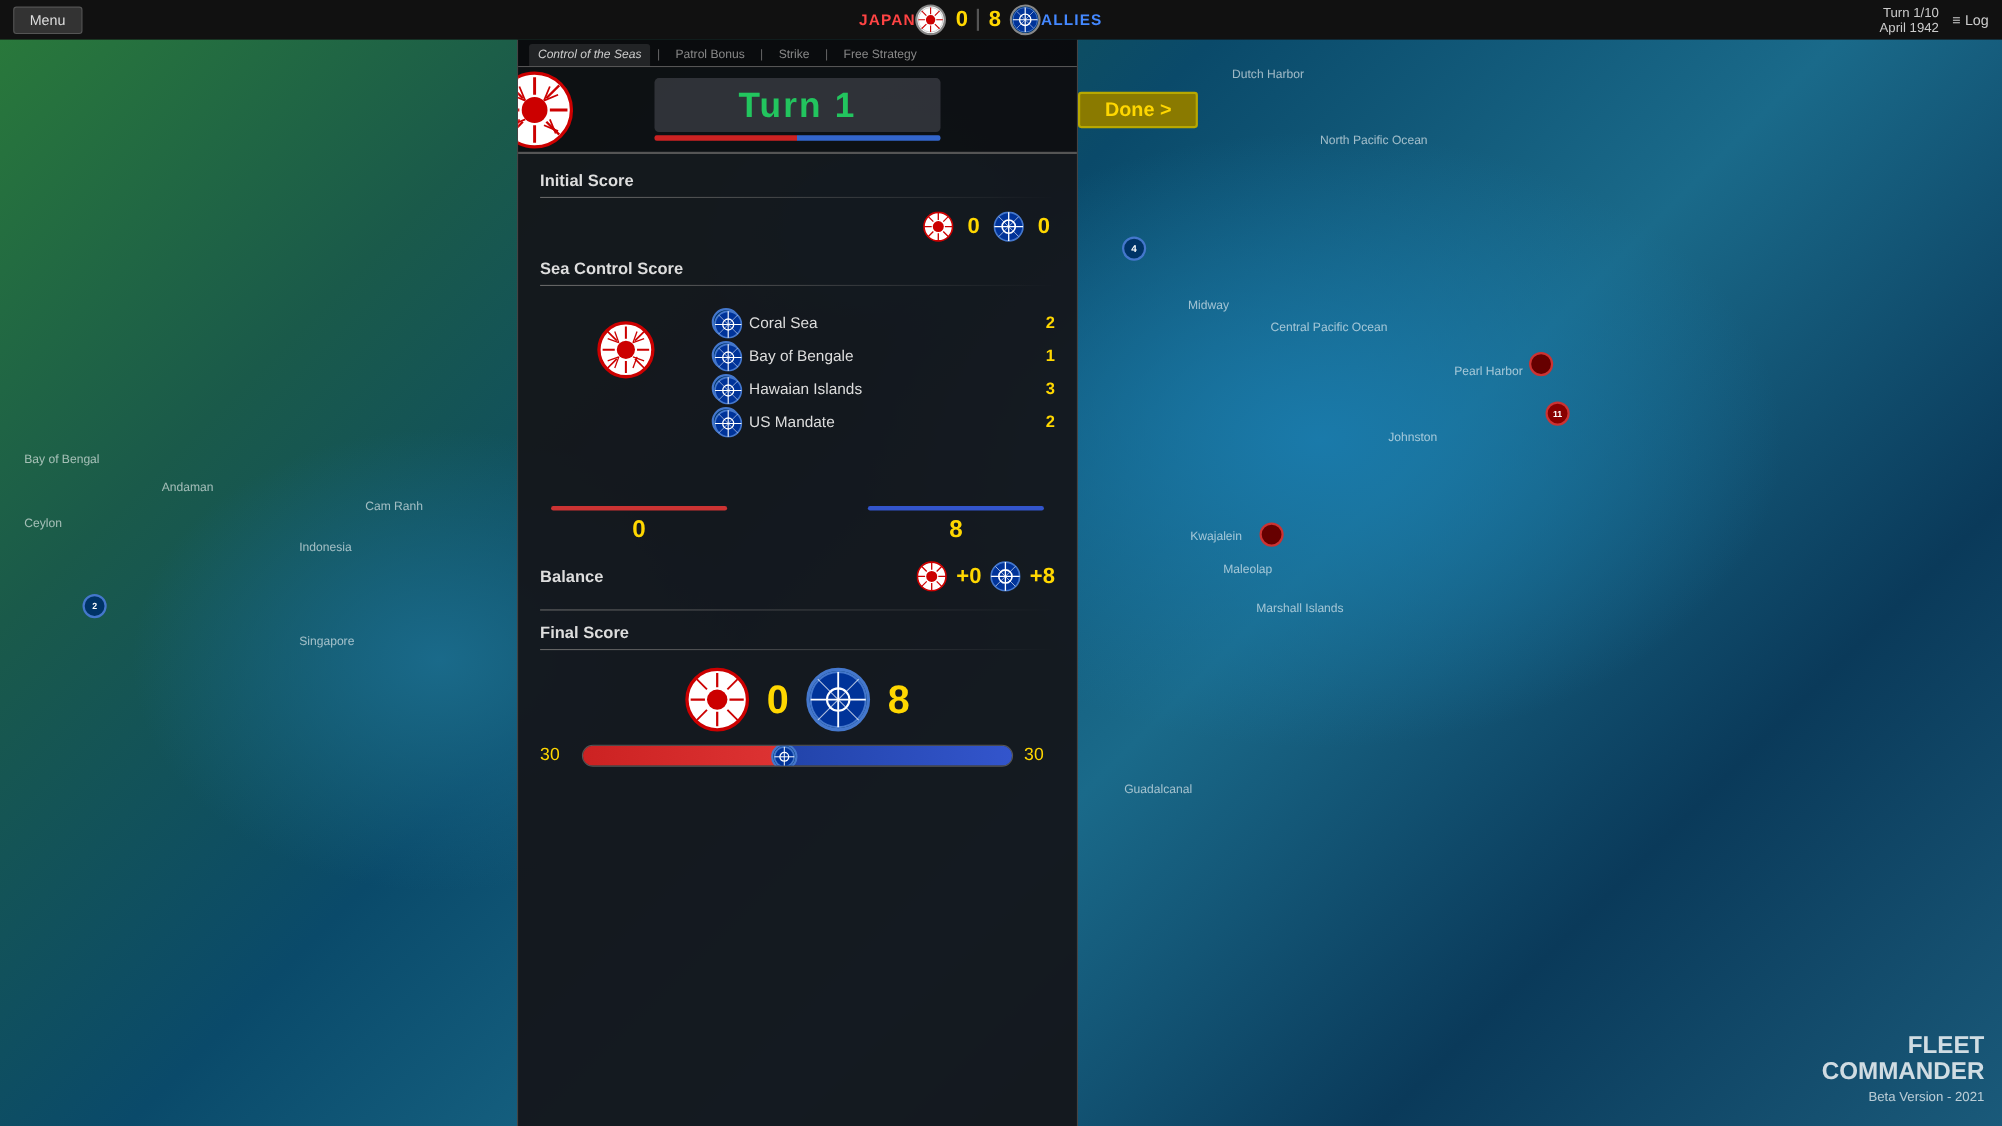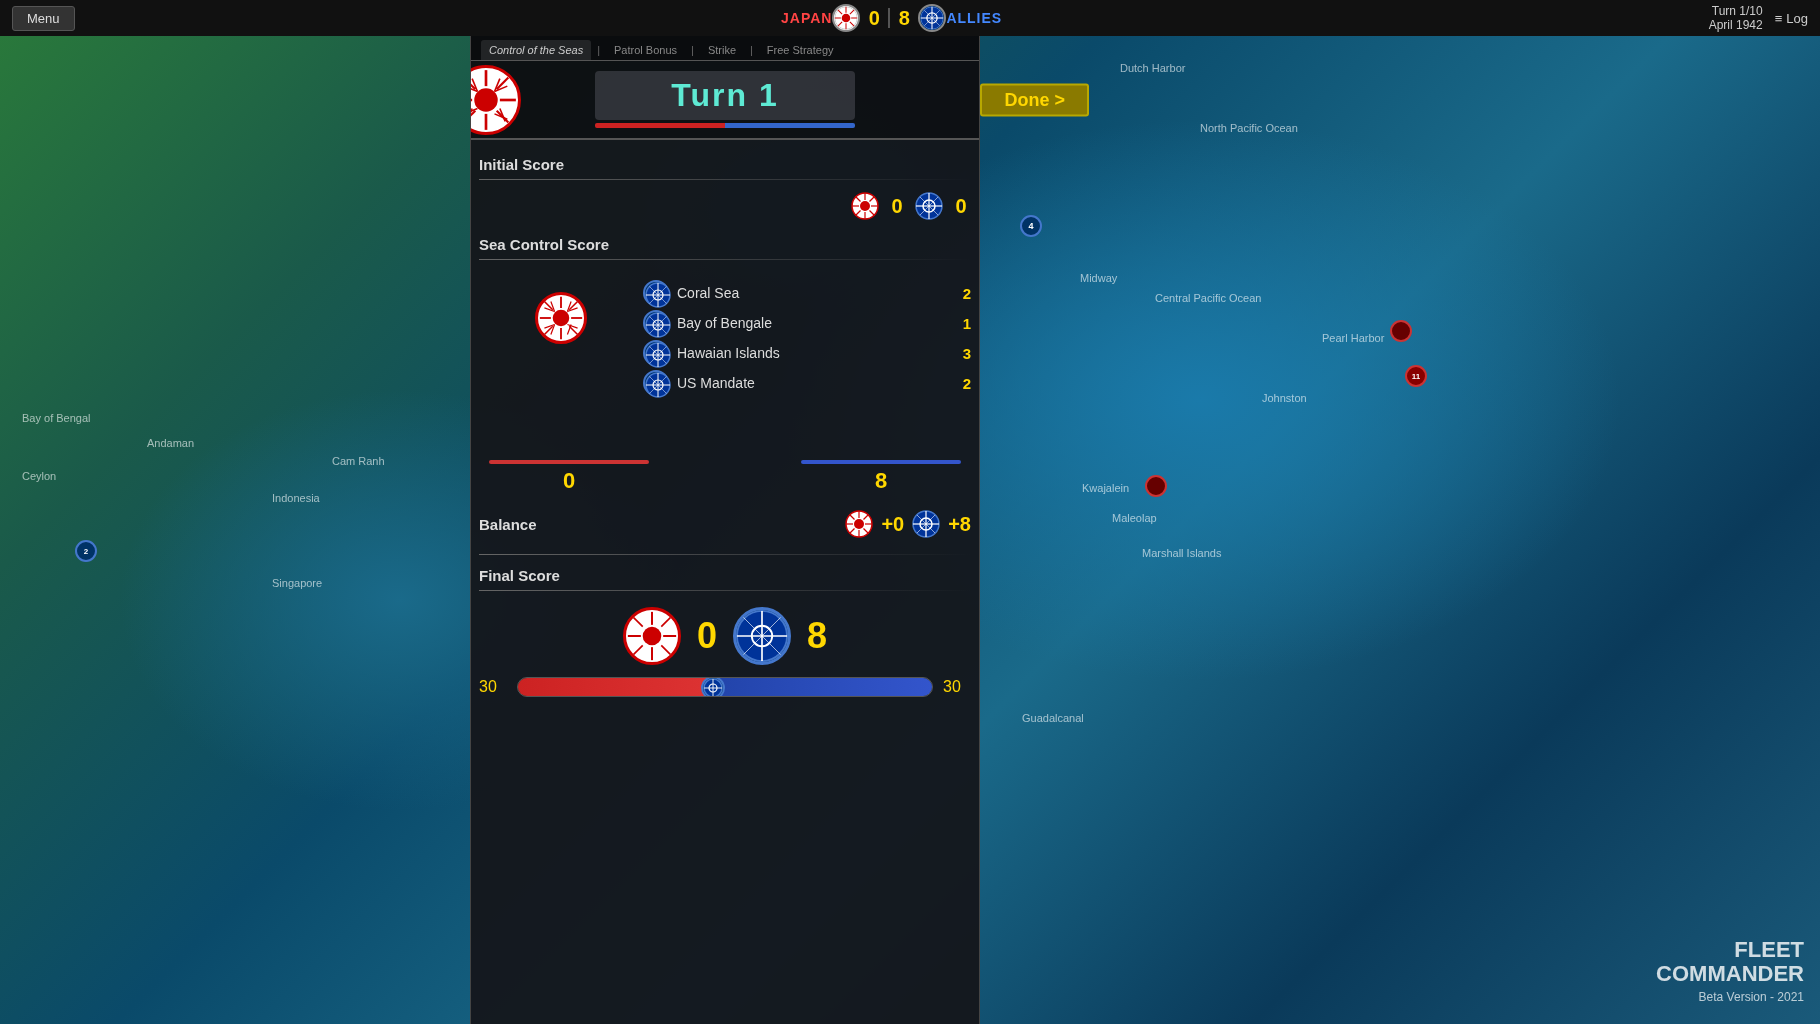--- a/index.html
+++ b/index.html
@@ -184,21 +184,21 @@
     }
 
     .turn-title-box {
       flex: 1;
       text-align: center;
     }
 
     .turn-title {
       font-size: 32px;
       font-weight: bold;
-      color: #5eead4;
+      color: #22c55e;
       letter-spacing: 2px;
       background: rgba(100,100,110,0.4);
       padding: 6px 26px;
       border-radius: 4px;
       display: inline-block;
       min-width: 260px;
     }
 
     .turn-progress-bar {
       height: 5px;
@@ -222,21 +222,21 @@
       font-size: 18px;
       font-weight: bold;
       padding: 4px 22px;
       cursor: pointer;
       border-radius: 3px;
       white-space: nowrap;
     }
 
     
     .modal-content {
-      padding: 16px 8px;
+      padding: 16px 20px;
       flex: 1;
       overflow-y: auto;
     }
 
     .section-title {
       font-size: 15px;
       font-weight: bold;
       color: #ddd;
       margin-bottom: 6px;
     }

